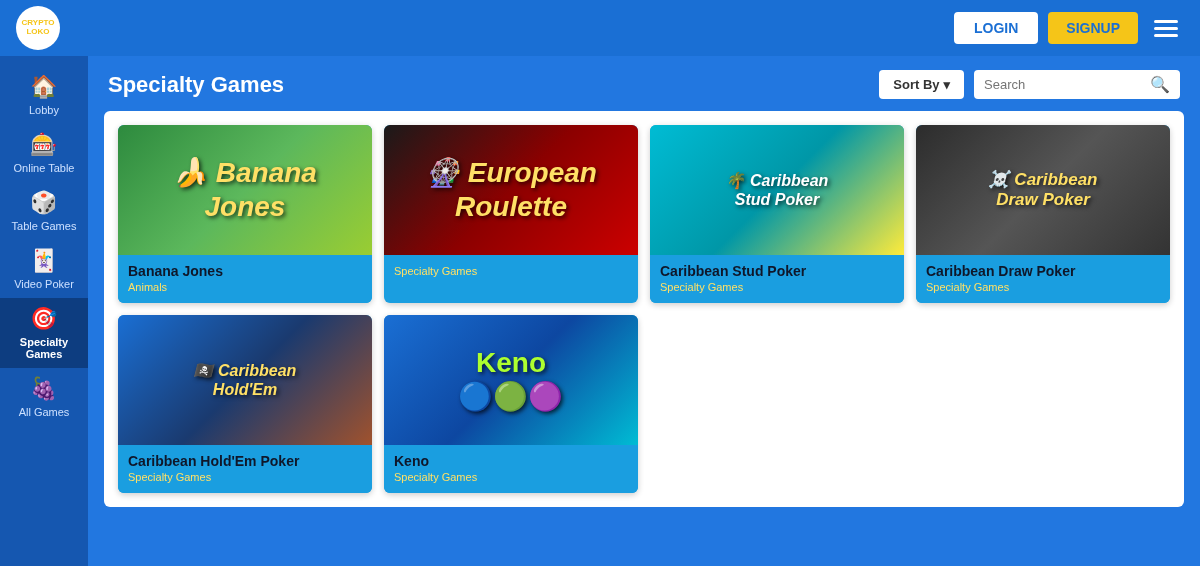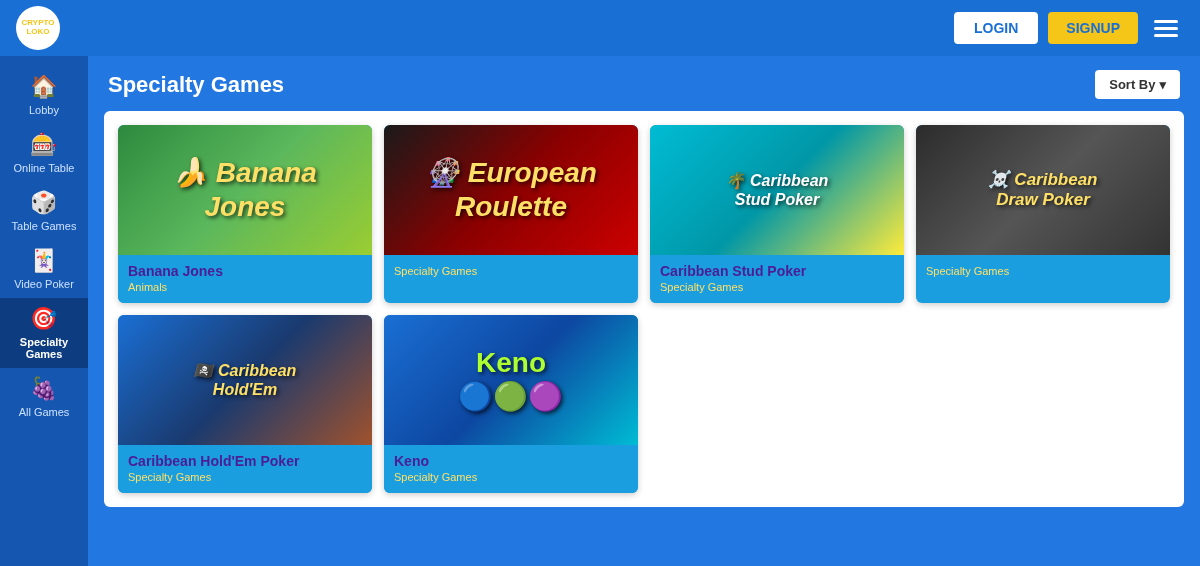--- a/index.html
+++ b/index.html
@@ -178,21 +178,21 @@
     .thumb-carib-stud .game-thumb-text { color: #fff; font-style: italic; font-size: 16px; }
     .thumb-carib-draw .game-thumb-text { color: #ffe066; font-style: italic; font-size: 17px; }
     .thumb-carib-holdem .game-thumb-text { color: #ffe066; font-style: italic; font-size: 16px; text-align: center; }
     .thumb-keno .game-thumb-text { color: #adff2f; font-size: 28px; font-style: normal; }
 
     .game-info {
       padding: 8px 10px 10px 10px;
       background: #1a9ee0;
     }
     .game-name {
-      color: #4c1d95; font-size: 14px; font-weight: 700;
+      color: #0f172a; font-size: 14px; font-weight: 700;
     }
     .game-category {
       color: #ffe066; font-size: 11px; margin-top: 2px;
     }
   </style>
 </head>
 <body>
 
 <nav class="topnav">
   <div class="logo-wrap">
@@ -242,20 +242,24 @@
 
   <main class="content">
 
     <div class="content-header">
       <h1 class="page-title">Specialty Games</h1>
       <div class="header-controls">
         <button class="sort-btn">
           <span>Sort By</span>
           <span>▾</span>
         </button>
+        <div class="search-wrap">
+          <input type="text" placeholder="Search" style="">
+          <span class="search-icon">🔍</span>
+        </div>
       </div>
     </div>
 
     <div class="games-section">
 
       <div class="games-grid">
 
         <div class="game-card">
           <div class="game-thumb thumb-banana">
             <div class="game-thumb-text">🍌 Banana<br>Jones</div>
@@ -283,20 +287,21 @@
             <div class="game-name">Caribbean Stud Poker</div>
             <div class="game-category">Specialty Games</div>
           </div>
         </div>
 
         <div class="game-card">
           <div class="game-thumb thumb-carib-draw">
             <div class="game-thumb-text">☠️ Caribbean<br>Draw Poker</div>
           </div>
           <div class="game-info">
+            <div class="game-name">Caribbean Draw Poker</div>
             <div class="game-category">Specialty Games</div>
           </div>
         </div>
 
       </div>
 
       <div style="display:grid;grid-template-columns:repeat(4,1fr);gap:12px;margin-top:12px;">
 
         <div class="game-card">
           <div class="game-thumb thumb-carib-holdem">

